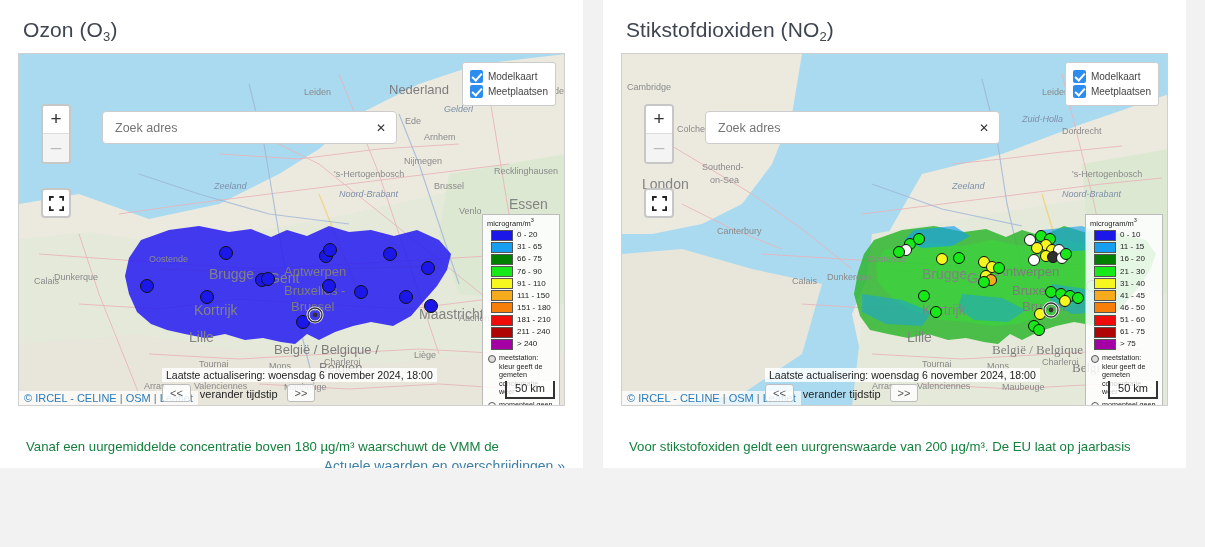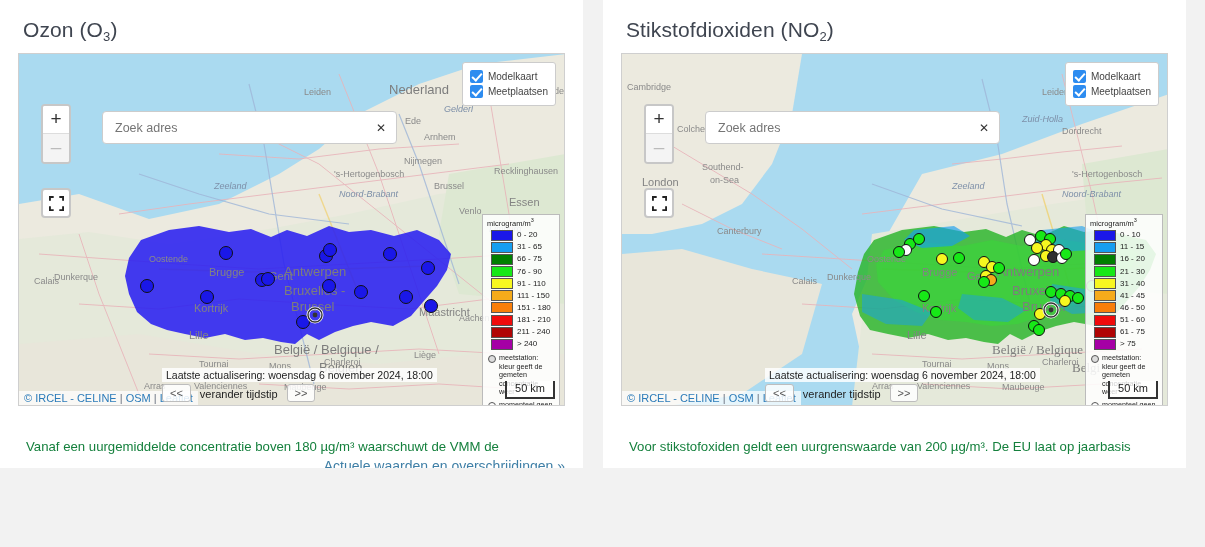--- a/index.html
+++ b/index.html
@@ -29,21 +29,21 @@
     border:1px solid #cfcfcf; overflow:hidden;
     background:#a9d3e6;
   }
   .map-bg { position:absolute; inset:0; }
   .sea { position:absolute; inset:0; background:#aadaf0; }
   .maplabel {
     position:absolute; font-size:9px; color:#8a8a8a;
     font-family:"Liberation Sans", sans-serif; white-space:nowrap;
   }
   .maplabel.big { font-size:13px; color:#7d7d7d; }
-  .maplabel.mid { font-size:11px; color:#838383; }
+  .maplabel.mid { font-size:14px; color:#838383; }
   .maplabel.blue { color:#7d8fa8; font-style:italic; }
 
   
   .zoomctl {
     position:absolute; left:22px; top:50px; width:30px;
     background:#fff; border:2px solid rgba(0,0,0,.22); border-radius:4px;
     z-index:40; overflow:hidden;
   }
   .zoomctl div {
     height:28px; line-height:26px; text-align:center;

